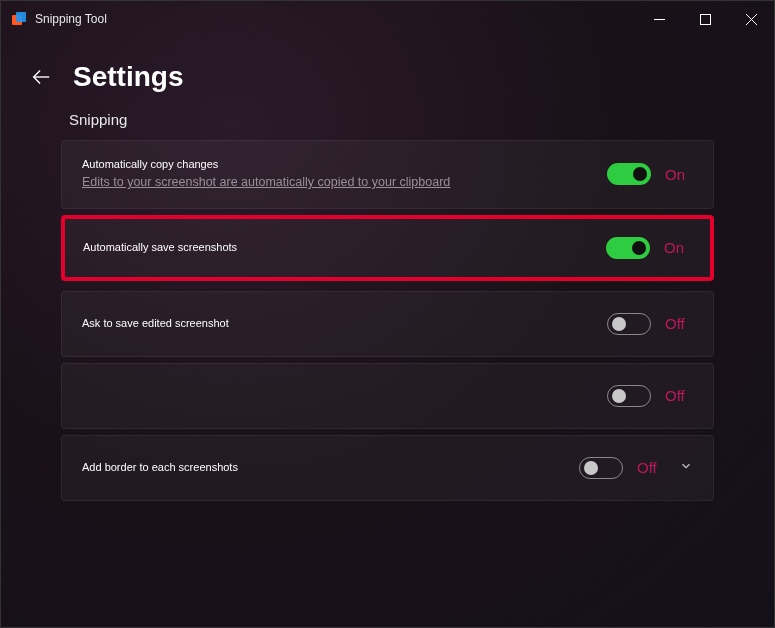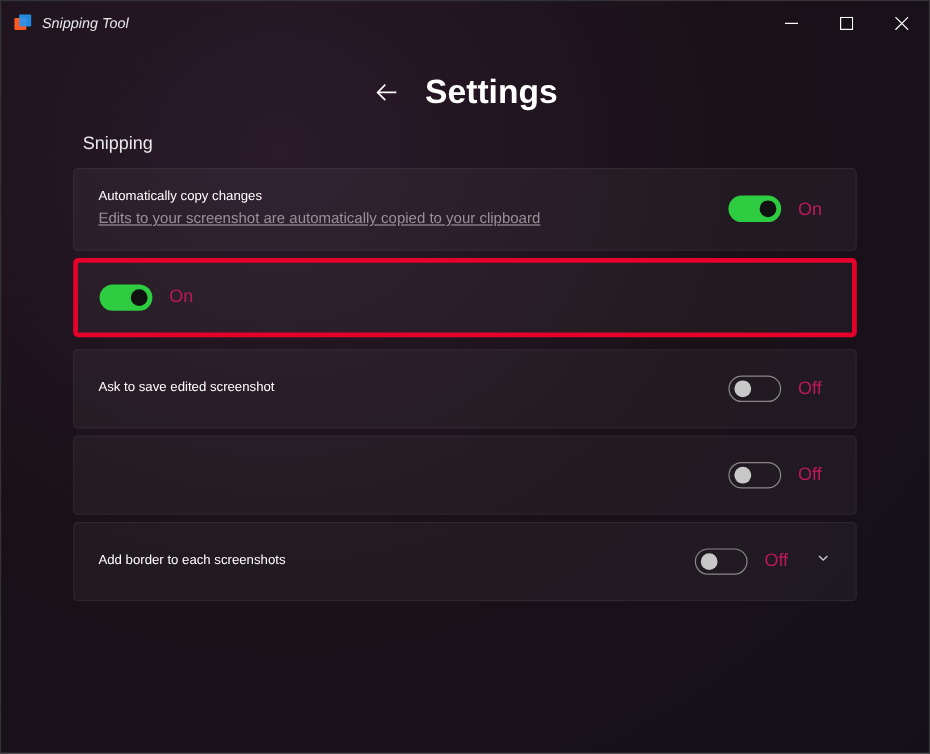--- a/index.html
+++ b/index.html
@@ -22,40 +22,38 @@
     .titlebar-icon {
       width: 16px;
       height: 16px;
       margin-right: 8px;
       display: inline-flex;
     }
     .titlebar-title {
       font-size: 12px;
       color: #e8e8e8;
       flex: 1;
-      font-style: italic;
     }
     .window-controls {
       display: flex;
     }
     .window-control {
       width: 46px;
       height: 36px;
       display: flex;
       align-items: center;
       justify-content: center;
       color: #ffffff;
       cursor: pointer;
     }
     .header {
       display: flex;
       align-items: center;
       padding: 24px 28px 18px 28px;
       gap: 20px;
-      justify-content: center;
     }
     .back-btn {
       width: 24px;
       height: 24px;
       display: flex;
       align-items: center;
       justify-content: center;
       cursor: pointer;
       color: #ffffff;
     }
@@ -200,20 +198,23 @@
           <div class="setting-desc">Edits to your screenshot are automatically copied to your clipboard</div>
         </div>
         <div class="toggle-group">
           <div class="toggle on">
             <div class="toggle-knob"></div>
           </div>
           <div class="toggle-label">On</div>
         </div>
       </div>
       <div class="setting-row highlighted">
+        <div class="setting-text">
+          <div class="setting-title">Automatically save screenshots</div>
+        </div>
         <div class="toggle-group">
           <div class="toggle on">
             <div class="toggle-knob"></div>
           </div>
           <div class="toggle-label">On</div>
         </div>
       </div>
       <div class="setting-row">
         <div class="setting-text">
           <div class="setting-title">Ask to save edited screenshot</div>

